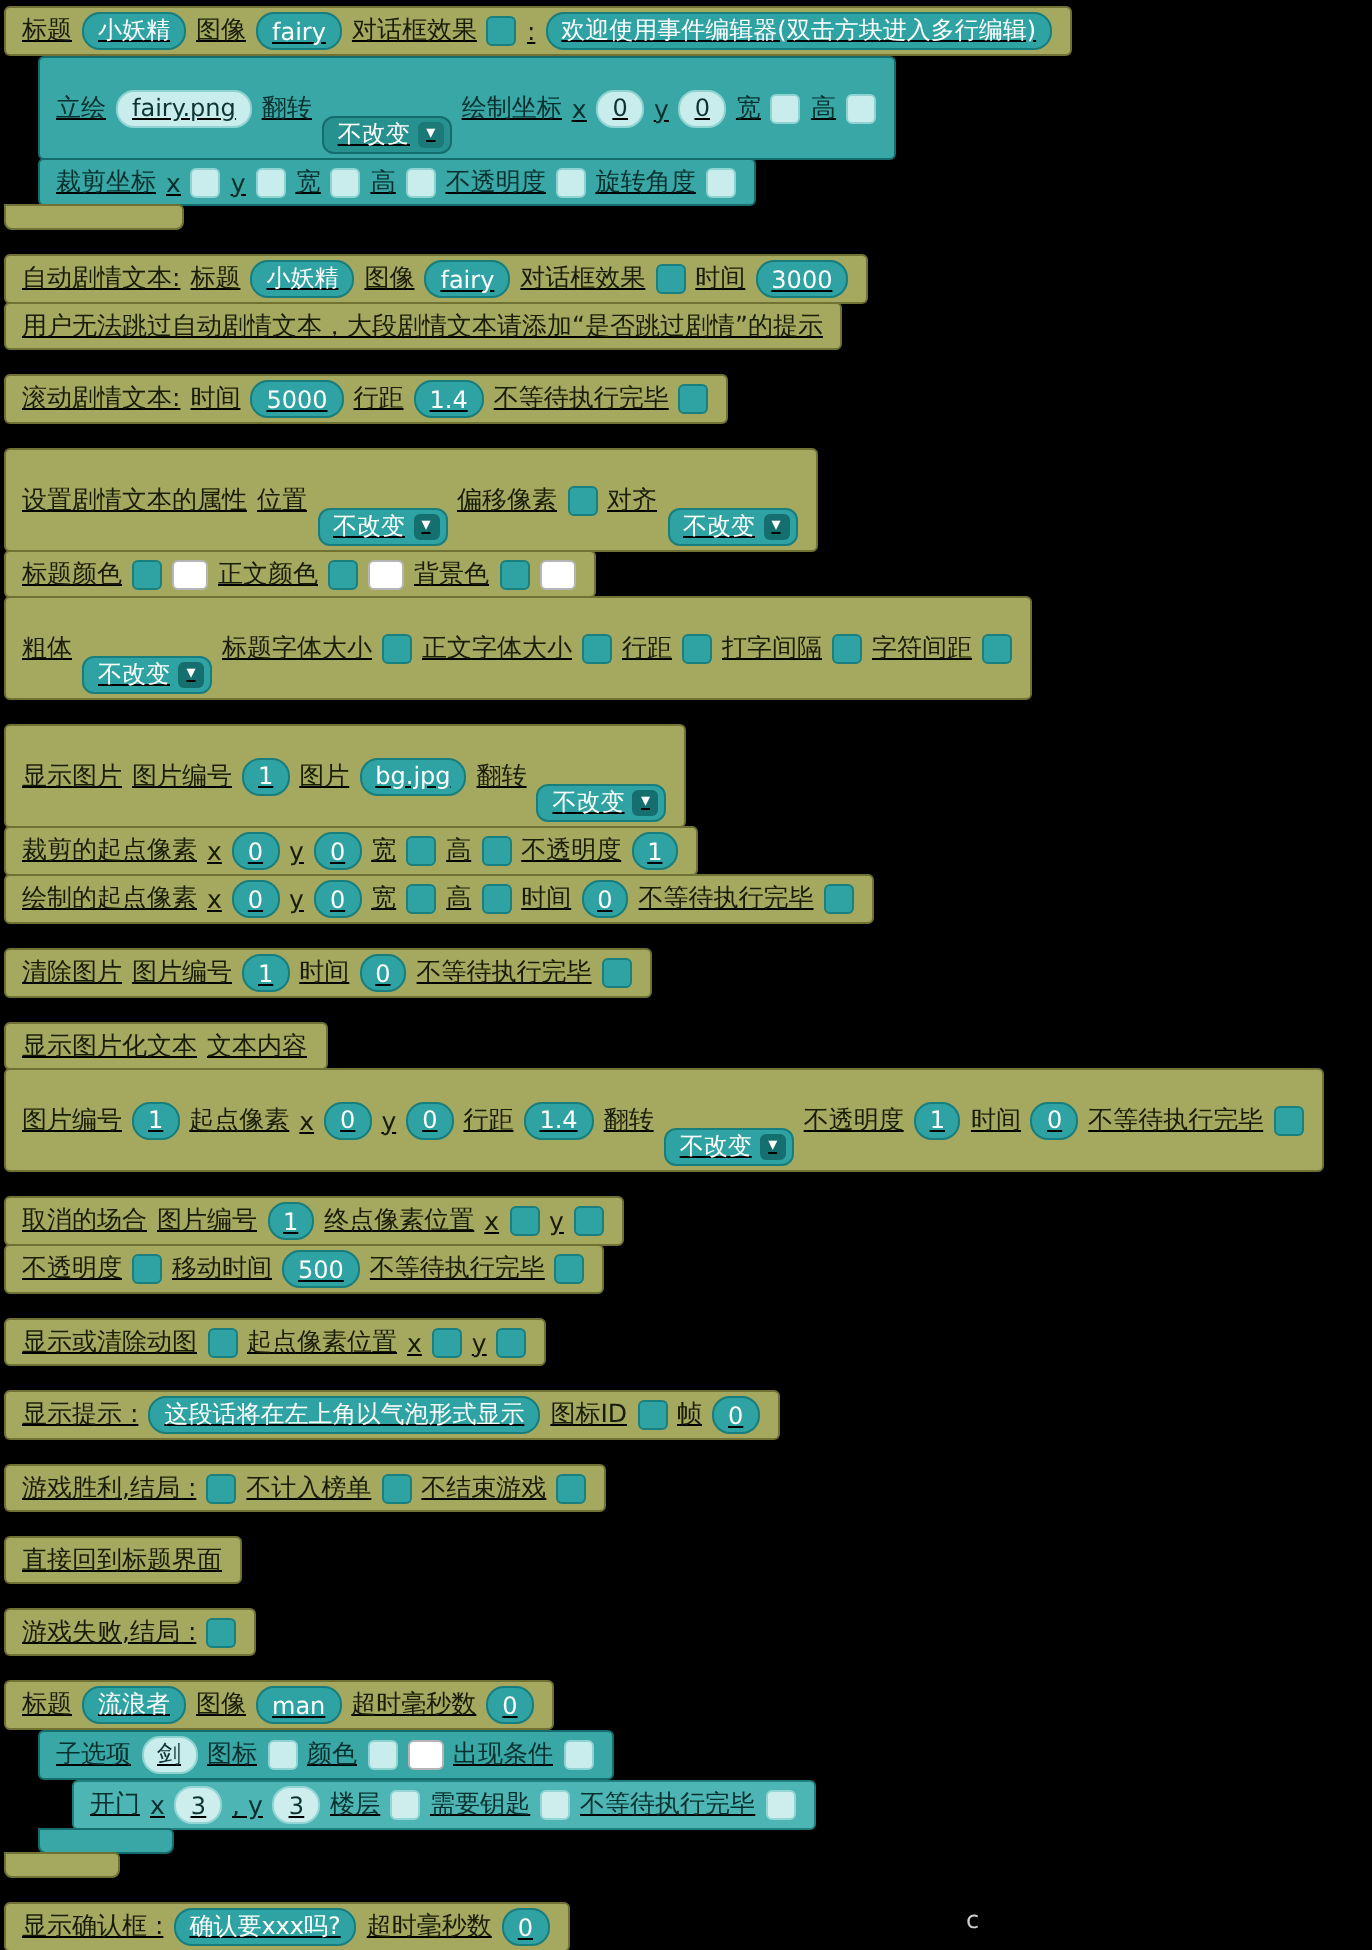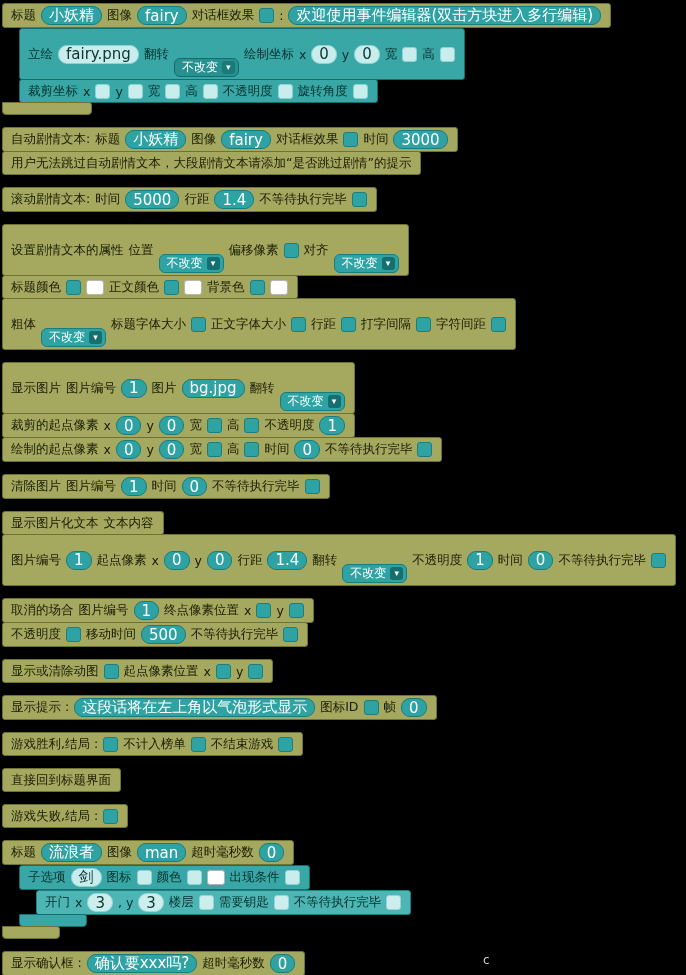--- a/index.html
+++ b/index.html
@@ -6,21 +6,21 @@
   #canvas{
     position:relative;
     width:686px;height:975px;
     background:#000;
     overflow:hidden;
     padding:3px 0 0 2px;
     box-sizing:border-box;
     font-family:"DejaVu Sans",sans-serif;
     font-size:12.5px;
   }
-  .block{display:flex;flex-direction:column;align-items:flex-start;margin:0 0 12px 0;}
+  .block{display:flex;flex-direction:column;align-items:flex-start;margin:0 0 12px 0;text-decoration:underline;}
   .kids .block{margin:0;}
 
   
   .blk-olive{--blkbg:#a5a85f;--blkbd:#6f7233;--txt:#191d06;
              --fldbg:#2fa3a3;--fldbd:#187d7d;--fldtx:#ffffff;
              --cbbg:#2fa3a3;--cbbd:#1a7f7f;--ddabg:#156f6f;}
   .blk-teal{--blkbg:#38a7a5;--blkbd:#156c6c;--txt:#06302e;
             --fldbg:#c9ecec;--fldbd:#8ed3d2;--fldtx:#0b3433;
             --cbbg:#c9ecec;--cbbd:#8ed3d2;--ddabg:#1b7a78;}
   .blk-teal2{--blkbg:#4db5b3;--blkbd:#1f807e;--txt:#06302e;
@@ -31,21 +31,21 @@
        padding:2px 9px 2px 8px;
        background:var(--blkbg);
        border:1px solid var(--blkbd);
        width:fit-content;border-radius:3px;
        margin-top:-1px;white-space:nowrap;min-height:18px;}
   .block > .row:first-child{margin-top:0;}
 
   .lab{color:var(--txt);}
   .fld{background:var(--fldbg);border:1px solid var(--fldbd);color:var(--fldtx);
        border-radius:9px;padding:0 7px;height:17px;display:inline-flex;
-       align-items:center;font-size:15px;}
+       align-items:center;font-size:12px;}
   .dd{display:inline-flex;align-items:center;background:var(--fldbg);
       border:1px solid var(--fldbd);color:var(--fldtx);border-radius:6px;
       padding:0 3px 0 7px;height:17px;gap:4px;font-size:12px;margin-top:27px;}
   .blk-teal .dd,.blk-teal2 .dd{background:#27918f;border-color:#156c6c;color:#fff;}
   .dd-a{background:var(--ddabg);color:#fff;border-radius:3px;width:13px;height:13px;
         display:inline-flex;align-items:center;justify-content:center;font-size:9px;line-height:1;}
   .cb{width:13px;height:13px;background:var(--cbbg);border:1px solid var(--cbbd);
       border-radius:3px;display:inline-block;flex:none;}
   .col{width:16px;height:13px;background:#ffffff;border:1px solid #b5b5b5;
        border-radius:3px;display:inline-block;flex:none;}

